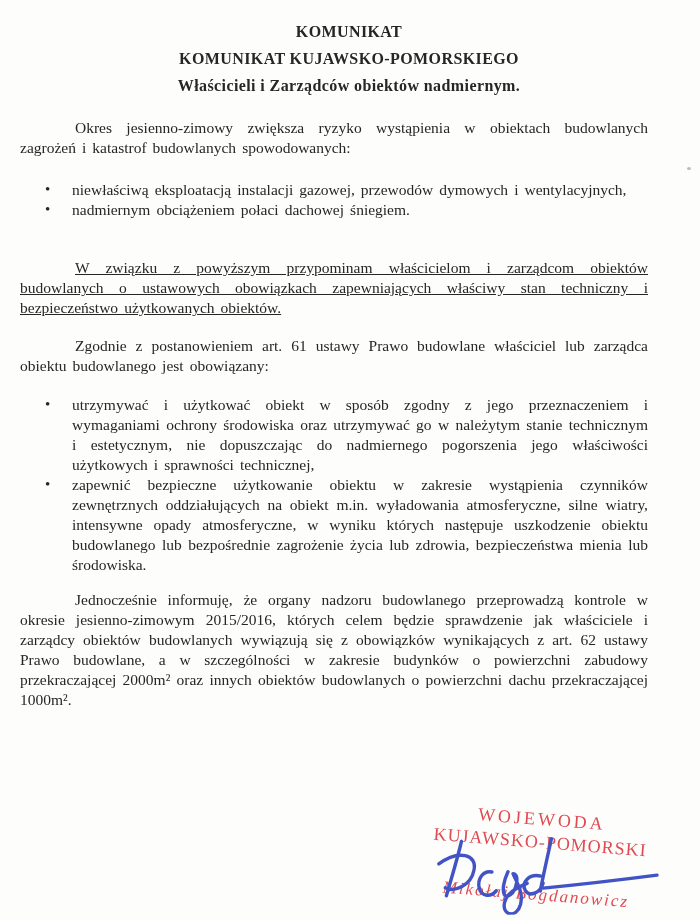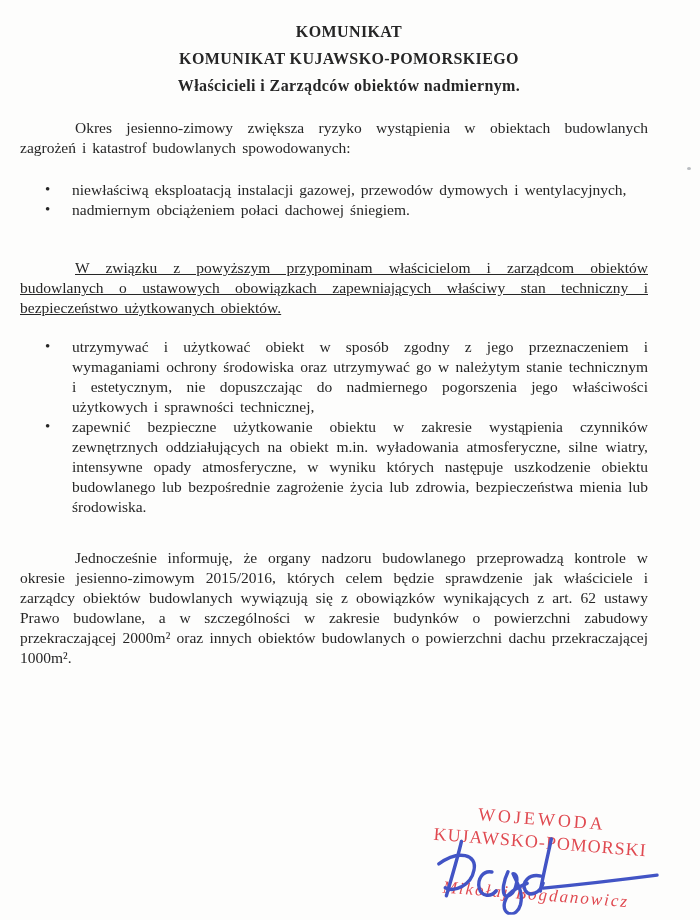--- a/index.html
+++ b/index.html
@@ -37,21 +37,21 @@
     text-align: justify;
     font-size: 15.5px;
     line-height: 20px;
     text-indent: 55px;
     word-spacing: 0.14em;
     margin: 0;
   }
   .p-intro   { margin-top: 19px; }
   .p-remind1 { margin-top: 38px; text-decoration: underline; }
   .p-remind2 { margin-top: 18px; }
-  .p-closing { margin-top: 31px; }
+  .p-closing { margin-top: 15px; }
   ul.blist {
     list-style: none;
     margin: 0;
     padding: 0 0 0 25px;
   }
   ul.l1 { margin-top: 22px; }
   ul.l2 { margin-top: 19px; }
   ul.blist li {
     position: relative;
     padding-left: 27px;
@@ -129,20 +129,21 @@
       <span>niewłaściwą eksploatacją instalacji gazowej, przewodów dymowych i wentylacyjnych,</span>
     </li>
     <li>
       <span class="marker">•</span>
       <span>nadmiernym obciążeniem połaci dachowej śniegiem.</span>
     </li>
   </ul>
 
   <p class="para p-remind1">W związku z powyższym przypominam właścicielom i zarządcom obiektów budowlanych o ustawowych obowiązkach zapewniających właściwy stan techniczny i bezpieczeństwo użytkowanych obiektów.</p>
 
+  <p class="para p-remind2">Zgodnie z postanowieniem art. 61 ustawy Prawo budowlane właściciel lub zarządca obiektu budowlanego jest obowiązany:</p>
 
   <ul class="blist l2">
     <li>
       <span class="marker">•</span>
       <span>utrzymywać i użytkować obiekt w sposób zgodny z jego przeznaczeniem i wymaganiami ochrony środowiska oraz utrzymywać go w należytym stanie technicznym i estetycznym, nie dopuszczając do nadmiernego pogorszenia jego właściwości użytkowych i sprawności technicznej,</span>
     </li>
     <li>
       <span class="marker">•</span>
       <span>zapewnić bezpieczne użytkowanie obiektu w zakresie wystąpienia czynników zewnętrznych oddziałujących na obiekt m.in. wyładowania atmosferyczne, silne wiatry, intensywne opady atmosferyczne, w wyniku których następuje uszkodzenie obiektu budowlanego lub bezpośrednie zagrożenie życia lub zdrowia, bezpieczeństwa mienia lub środowiska.</span>
     </li>

